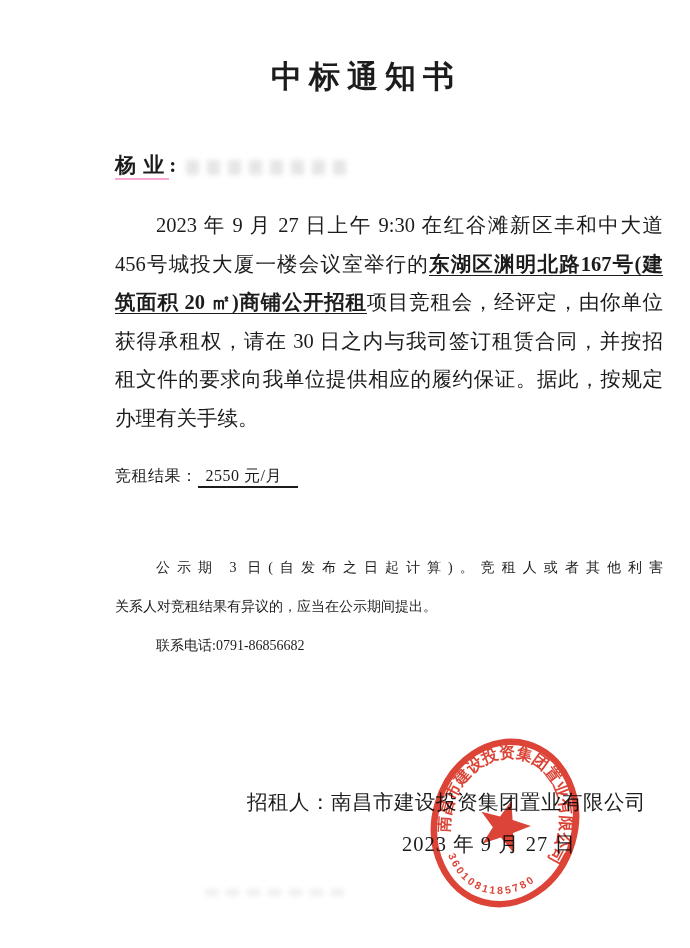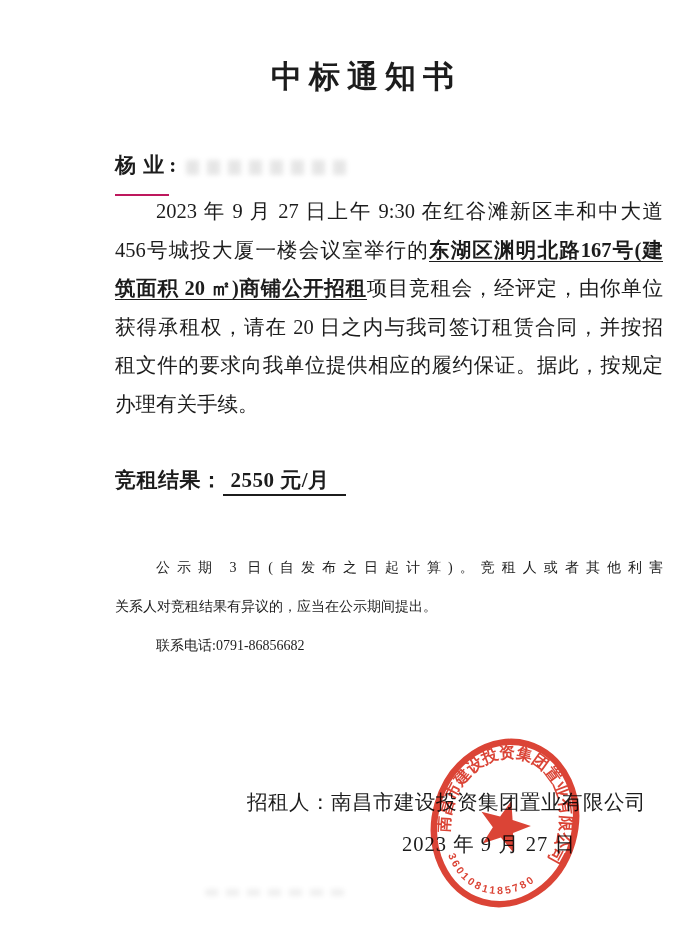--- a/index.html
+++ b/index.html
@@ -9,30 +9,30 @@
     font-family:"Liberation Serif","DejaVu Serif",serif;
   }
   .page{position:absolute;inset:0;background:#fff}
 
   .title{
     position:absolute;top:56px;left:90px;width:552px;
     text-align:center;font-size:31px;font-weight:bold;letter-spacing:7px;font-family:Liberation Serif, serif;
   }
 
   .addressee{position:absolute;top:151px;left:115px;font-size:21px;font-weight:bold;letter-spacing:1px}
-  .addressee .name{border-bottom:2px solid #be185d;padding:0 4px 17px 0}
+  .addressee .name{border-bottom:2px solid #f9a8d4;padding:0 4px 1px 0}
 
-  .p1{position:absolute;top:192px;left:115px;width:548px;font-size:20.5px;line-height:38.6px}
+  .p1{position:absolute;top:206px;left:115px;width:548px;font-size:20.5px;line-height:38.6px}
   .p2{position:absolute;top:549px;left:115px;width:548px;font-size:14px;line-height:38.8px}
   .bline{text-align:justify;text-align-last:justify;white-space:normal}
   .bline.noj{text-align:right;text-align-last:left}
   .indent{text-indent:41px}
   .useg{border-bottom:1.6px solid #1c1c1c;font-weight:bold}
 
-  .result{position:absolute;top:466px;left:115px;font-size:21px;font-weight:bold;letter-spacing:.5px}
+  .result{position:absolute;top:466px;left:115px;font-size:16px;font-weight:normal;letter-spacing:.5px}
   .result .value{border-bottom:2px solid #1c1c1c;padding:0 16px 2px 8px}
 
   .sig{position:absolute;top:788px;left:247px;font-size:20.5px;letter-spacing:.5px}
   .date{position:absolute;top:830px;left:402px;font-size:20.5px;letter-spacing:1px}
 
   .seal{
     position:absolute;left:420px;top:731px;width:170px;height:186px;
     mix-blend-mode:multiply;opacity:.95;
   }
   .seal text{font-weight:bold;font-family:"Liberation Serif","DejaVu Serif",serif}
@@ -56,21 +56,21 @@
 
   <div class="addressee">
     <span class="name">杨 业</span><span>:</span>
   </div>
   <div class="smudge s1"></div>
 
   <div class="p1">
     <div class="bline indent">2023 年 9 月 27 日上午 9:30 在红谷滩新区丰和中大道</div>
     <div class="bline"><span>456号城投大厦一楼会议室举行的</span><span class="useg">东湖区渊明北路167号(建</span></div>
     <div class="bline"><span class="useg">筑面积 20 ㎡)商铺公开招租</span><span>项目竞租会，经评定，由你单位</span></div>
-    <div class="bline">获得承租权，请在 20 日之内与我司签订租赁合同，并按招</div>
+    <div class="bline">获得承租权，请在 30 日之内与我司签订租赁合同，并按招</div>
     <div class="bline">租文件的要求向我单位提供相应的履约保证。据此，按规定</div>
     <div class="bline noj">办理有关手续。</div>
   </div>
 
   <div class="result">
     <span>竞租结果：</span><span class="value">2550 元/月</span>
   </div>
 
   <div class="p2">
     <div class="bline indent">公示期 3 日(自发布之日起计算)。竞租人或者其他利害</div>

